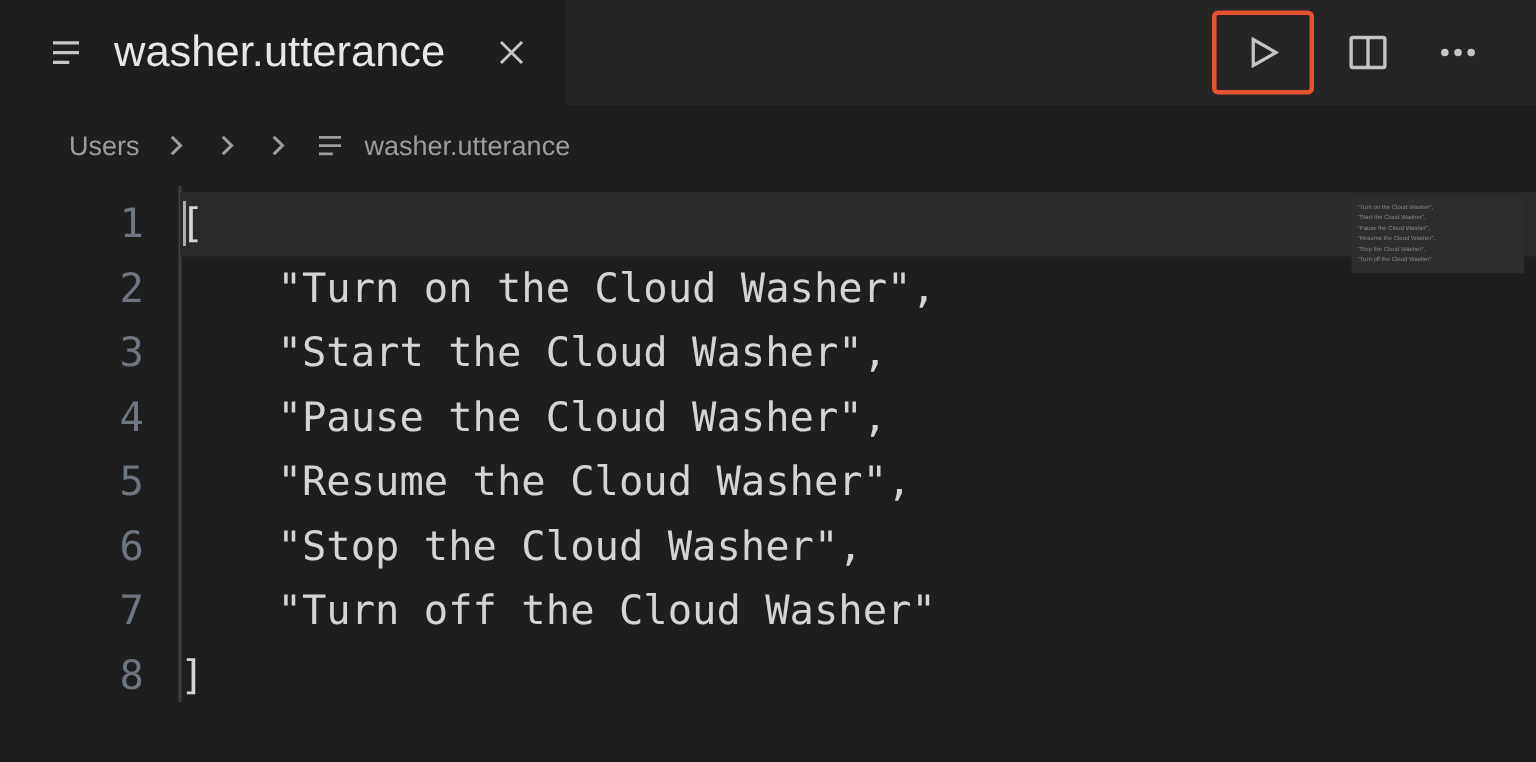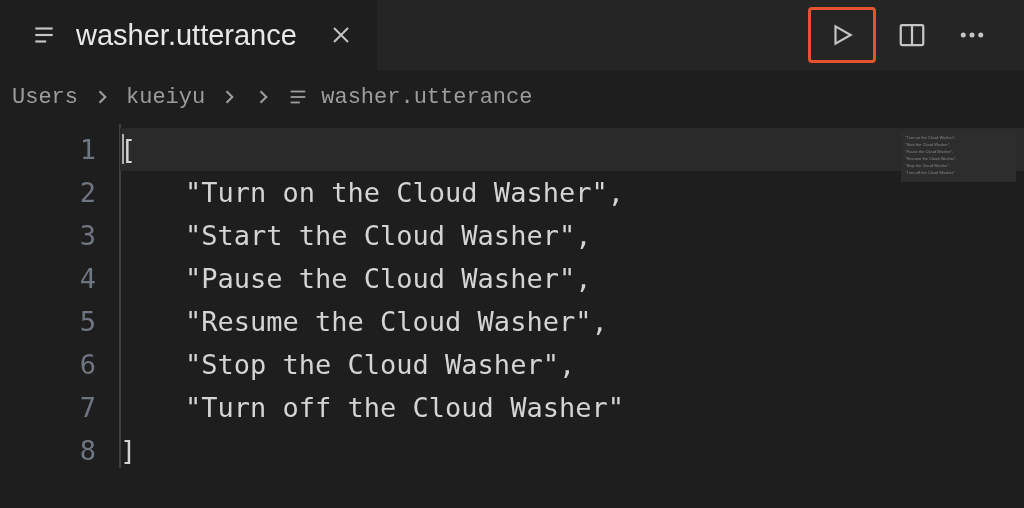--- a/index.html
+++ b/index.html
@@ -69,25 +69,24 @@
     }
     .run-btn {
       border: 3px solid #e8532f;
       width: 68px;
       height: 56px;
     }
     .breadcrumb {
       height: 54px;
       display: flex;
       align-items: center;
-      padding: 0 12px;
+      padding: 0 46px;
       gap: 14px;
       color: #9d9d9d;
-      font-size: 22px;
-      font-family: Liberation Mono, monospace;
+      font-size: 18px;
     }
     .breadcrumb-item {
       color: #9d9d9d;
       cursor: pointer;
     }
     .breadcrumb-sep {
       color: #9d9d9d;
       display: flex;
       align-items: center;
     }
@@ -203,21 +202,20 @@
   </div>
 </div>
 
 <div class="breadcrumb">
   <span class="breadcrumb-item">Users</span>
   <span class="breadcrumb-sep">
     <svg width="20" height="20" viewBox="0 0 24 24" fill="none" stroke="#9d9d9d" stroke-width="2.5">
         <polyline points="9,5 16,12 9,19"></polyline>
       </svg>
   </span>
-  <span class="breadcrumb-item">kueiyu</span>
   <span class="breadcrumb-sep">
     <svg width="20" height="20" viewBox="0 0 24 24" fill="none" stroke="#9d9d9d" stroke-width="2.5">
         <polyline points="9,5 16,12 9,19"></polyline>
       </svg>
   </span>
   <span class="breadcrumb-sep">
     <svg width="20" height="20" viewBox="0 0 24 24" fill="none" stroke="#9d9d9d" stroke-width="2.5">
         <polyline points="9,5 16,12 9,19"></polyline>
       </svg>
   </span>

